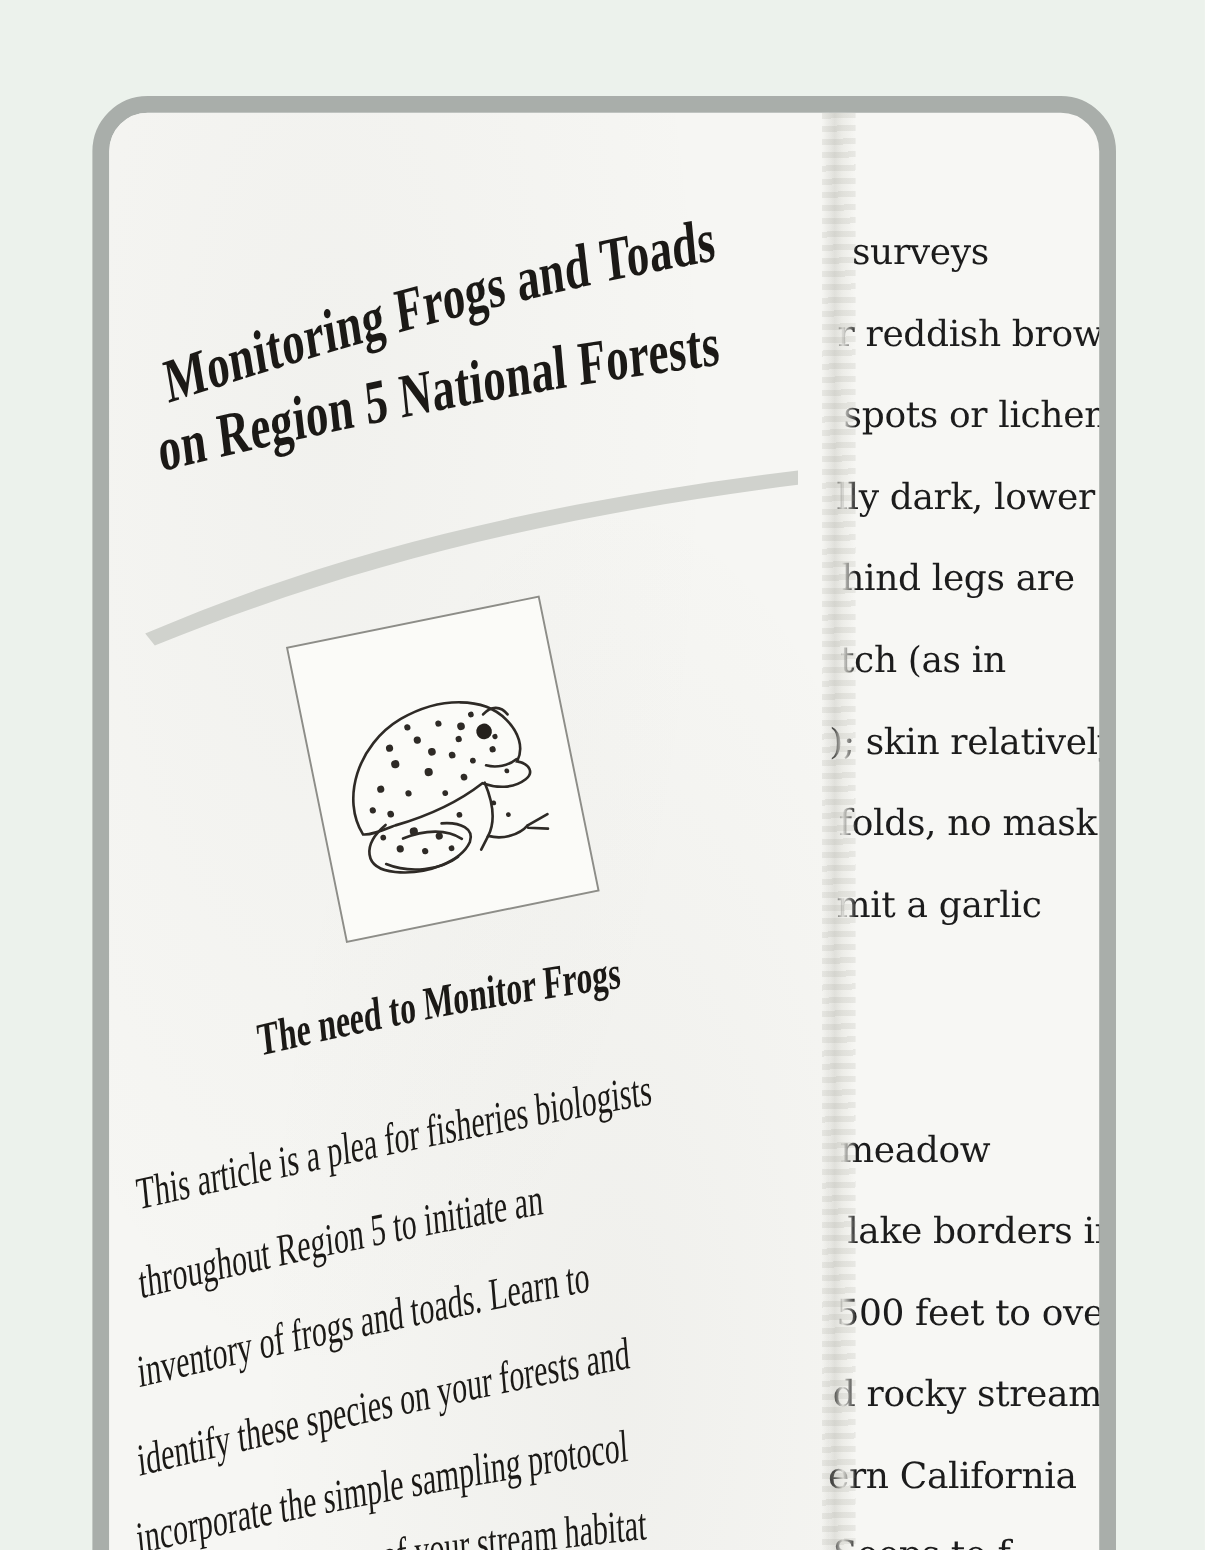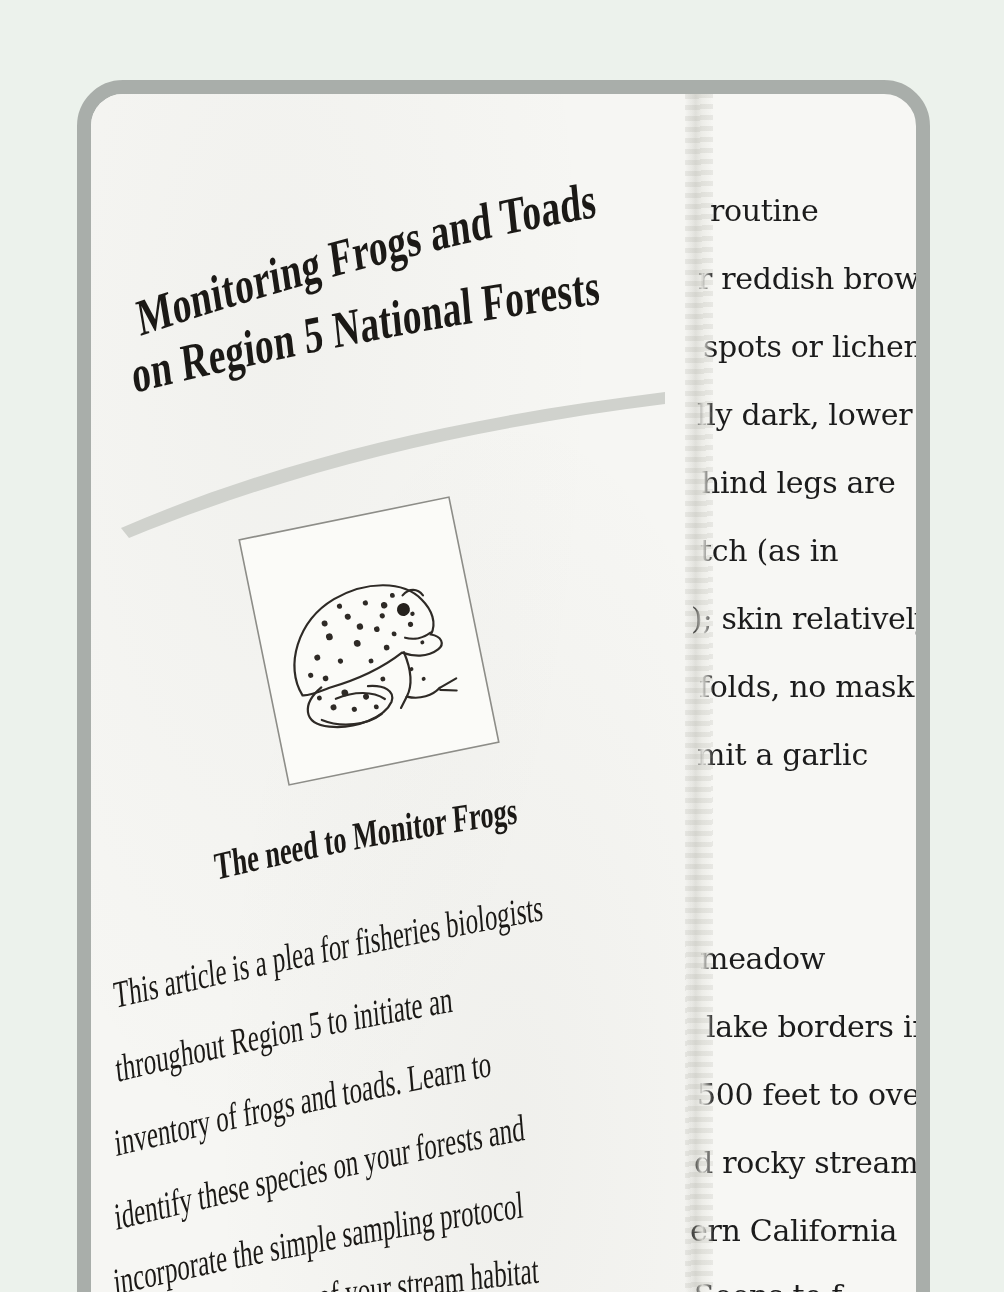--- a/index.html
+++ b/index.html
@@ -34,21 +34,21 @@
       linear-gradient(90deg, rgba(150,150,142,0) 0%, rgba(168,168,158,0.30) 38%, rgba(236,236,231,0.92) 62%, rgba(246,246,243,0) 100%);
   }
   svg text{ fill:#1b1916; }
 </style>
 </head>
 <body>
 
 <div class="card">
 
   <div>
-    <div class="rp-line" style="left:619px;top:99px">routine</div>
+    <div class="rp-line" style="left:619px;top:99px">surveys</div>
     <div class="rp-line" style="left:607px;top:167px">r reddish brown</div>
     <div class="rp-line" style="left:612px;top:235px">spots or lichen</div>
     <div class="rp-line" style="left:606px;top:303px">lly dark, lower</div>
     <div class="rp-line" style="left:610px;top:371px">hind legs are</div>
     <div class="rp-line" style="left:609px;top:439px">tch (as in</div>
     <div class="rp-line" style="left:600px;top:507px">); skin relatively</div>
     <div class="rp-line" style="left:608px;top:575px">folds, no mask</div>
     <div class="rp-line" style="left:606px;top:643px">mit a garlic</div>
     <div class="rp-line" style="left:609px;top:847px">meadow</div>
     <div class="rp-line" style="left:615px;top:915px">lake borders in</div>

